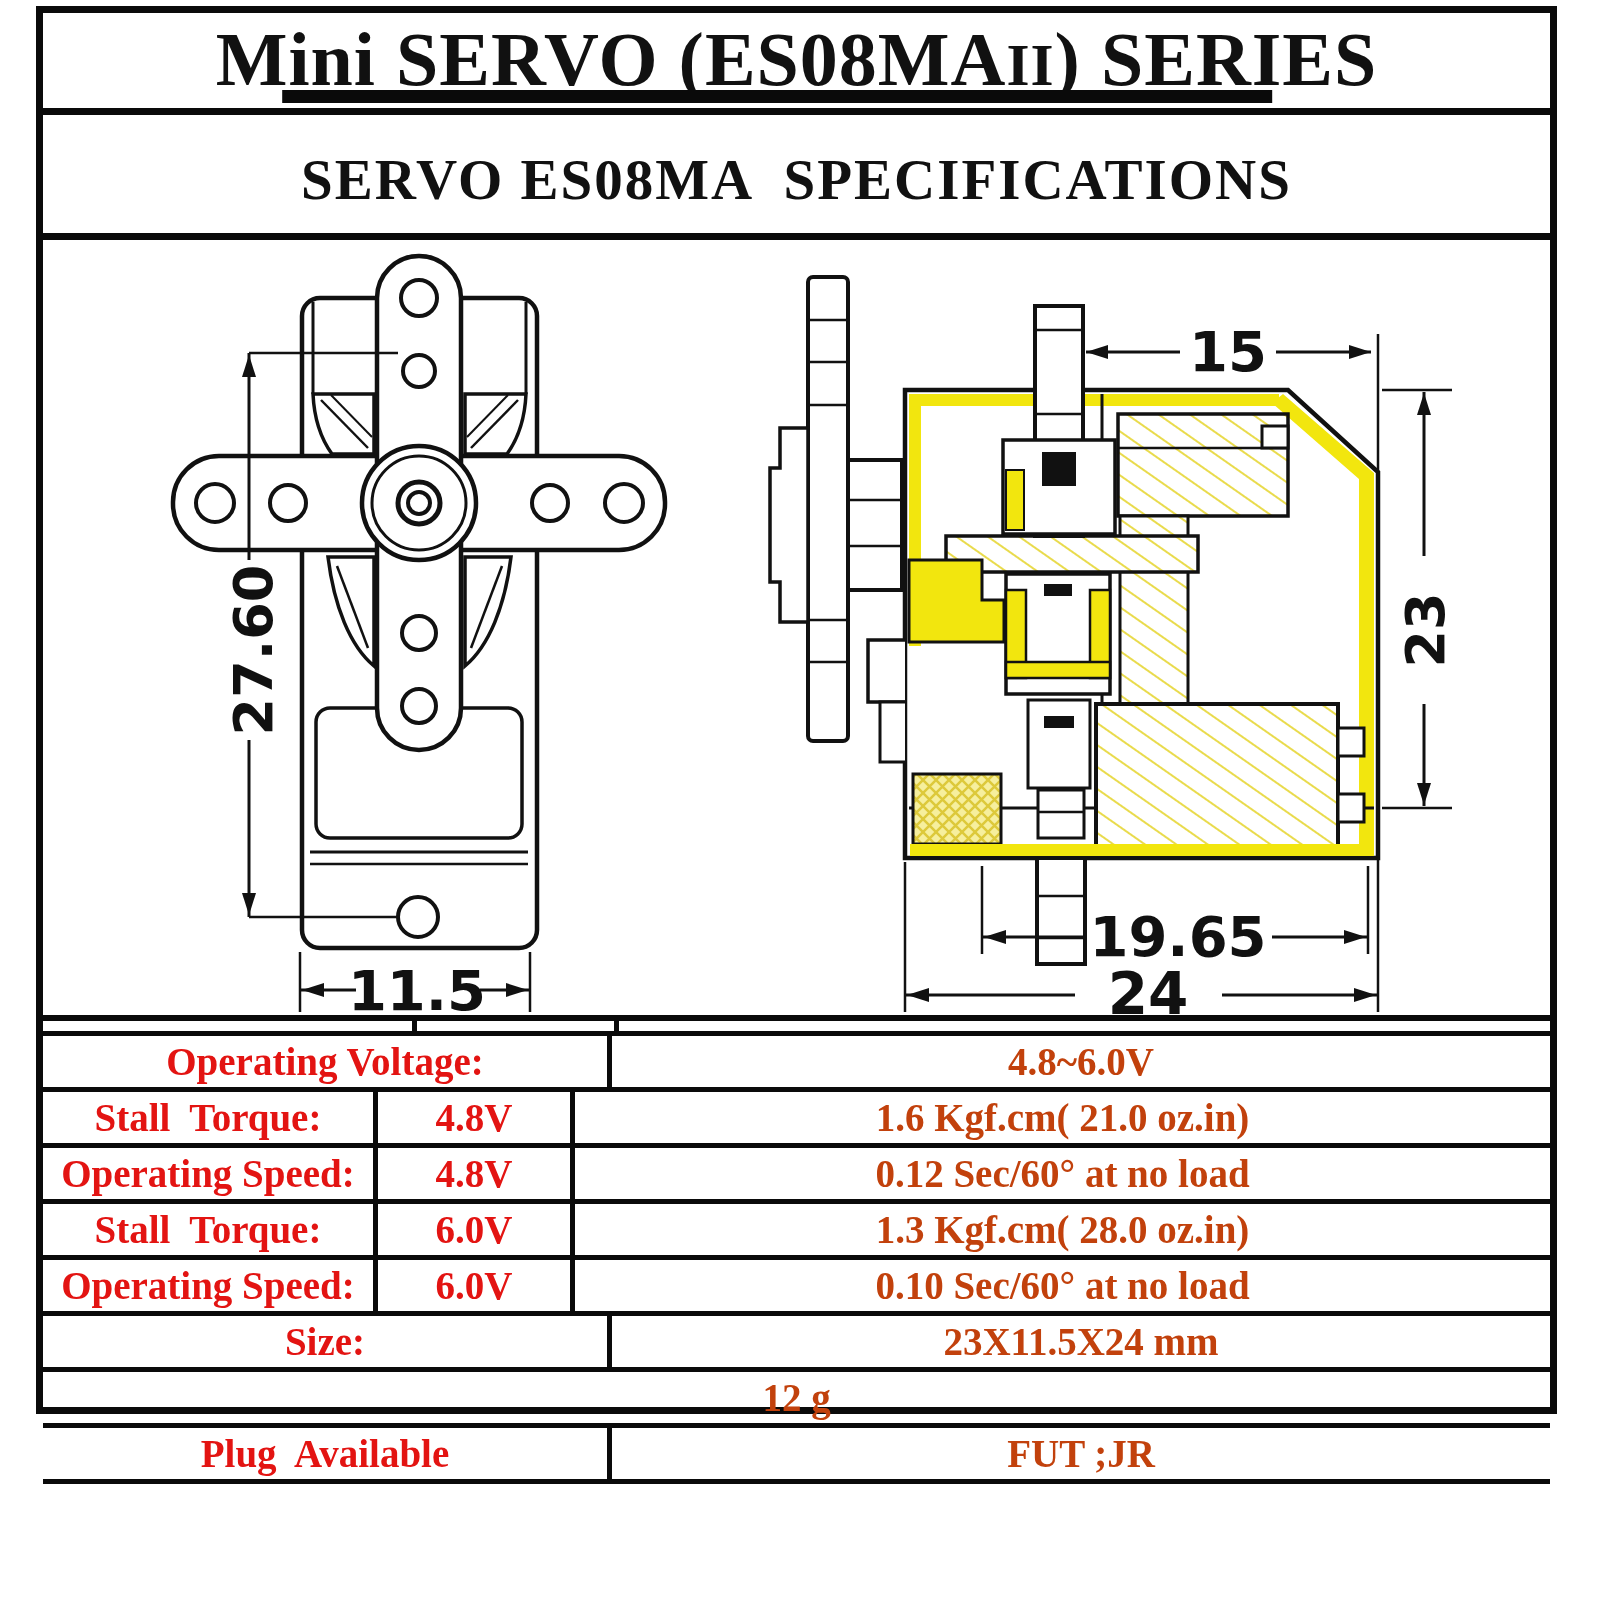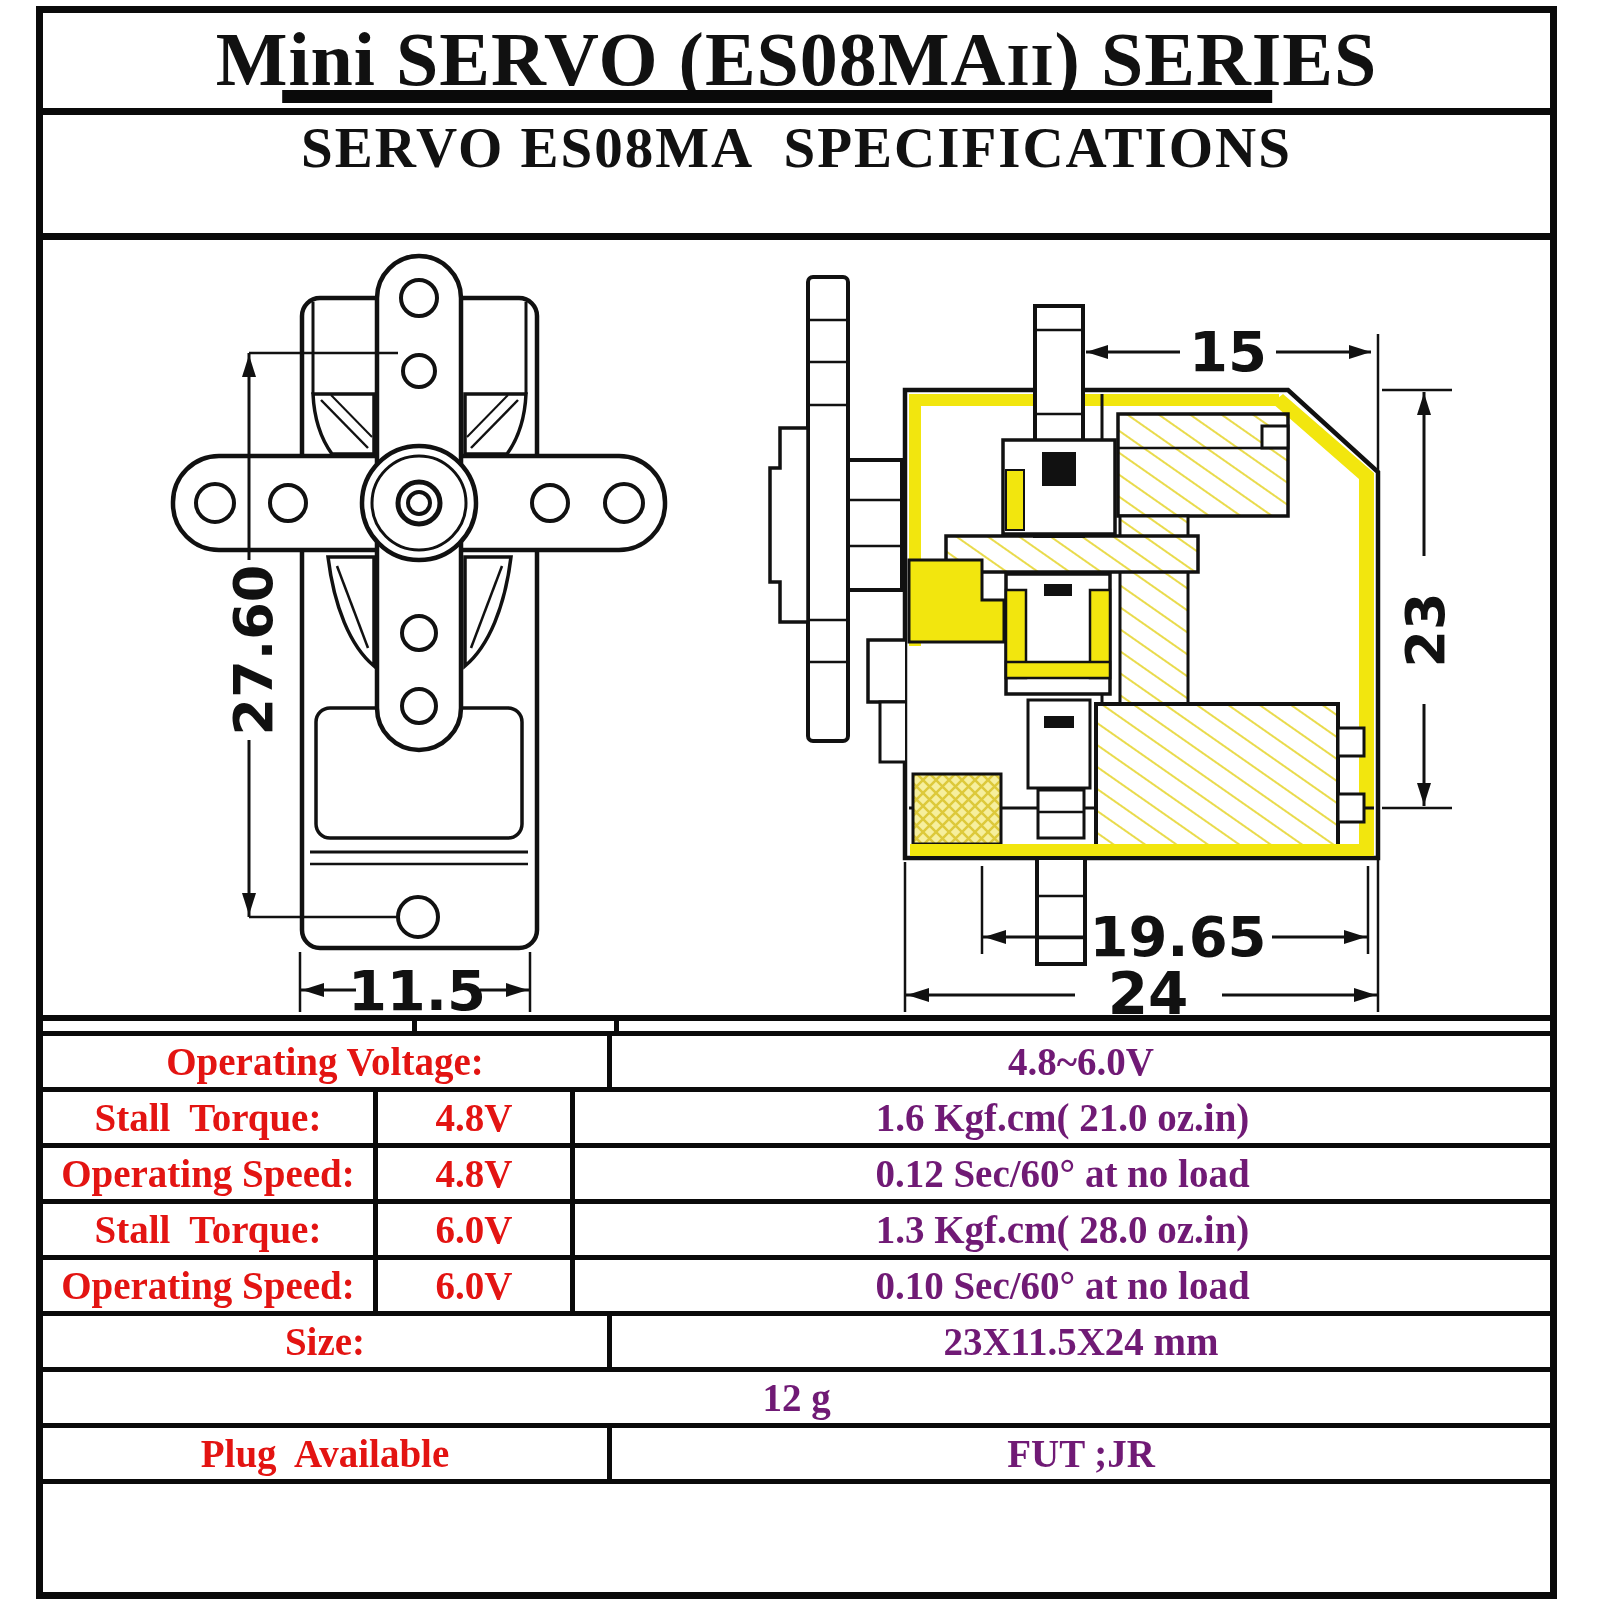--- a/index.html
+++ b/index.html
@@ -1,43 +1,43 @@
 <!DOCTYPE html>
 <html><head>
 <meta charset="utf-8">
 <style>
   html,body{margin:0;padding:0;background:#fff;}
   #page{position:relative;width:1600px;height:1600px;background:#fff;overflow:hidden;
         font-family:"Liberation Serif","DejaVu Serif",serif;color:#111;}
   
-  #frame{position:absolute;left:36px;top:6px;width:1521px;height:1593px;
+  #frame{position:absolute;left:36px;top:6px;width:1521px;height:1408px;
          border:7px solid #0a0a0a;box-sizing:border-box;background:transparent;}
   .band{box-sizing:border-box;width:100%;}
   #title-band{position:relative;height:102px;border-bottom:7px solid #0a0a0a;text-align:center;}
   #title-text{font-size:76px;font-weight:bold;letter-spacing:1px;line-height:92px;white-space:pre;}
   #title-text .roman{font-size:0.78em;}
   #title-underline{position:absolute;left:50%;transform:translateX(-52%);bottom:5px;
                    width:990px;height:13px;background:#0a0a0a;}
   #subtitle-band{height:125px;border-bottom:7px solid #0a0a0a;text-align:center;}
-  #subtitle-text{font-size:57px;font-weight:bold;letter-spacing:2px;white-space:pre;}
+  #subtitle-text{font-size:57px;font-weight:bold;letter-spacing:2px;padding-top:32px;white-space:pre;}
   
   #drawing-layer{position:absolute;left:0;top:0;width:1600px;height:1600px;pointer-events:none;}
   
   #spec-table{position:absolute;left:43px;top:1015px;width:1507px;box-sizing:border-box;}
   #table-topline{height:6px;background:#0a0a0a;}
   #table-spacer{position:relative;height:10px;background:#fff;}
   #table-spacer .tick{position:absolute;top:0;width:5px;height:10px;background:#0a0a0a;}
   .srow{display:flex;height:51px;border-top:5px solid #0a0a0a;box-sizing:content-box;}
   .cell{display:flex;align-items:center;justify-content:center;box-sizing:border-box;
         font-weight:bold;font-size:39px;white-space:pre;overflow:hidden;}
   .lbl{color:#e31412;}
   .c-full{width:569px;border-right:5px solid #0a0a0a;}
   .c-split-a{width:335px;border-right:5px solid #0a0a0a;}
   .c-split-b{width:197px;border-right:5px solid #0a0a0a;}
-  .c-val{flex:1;color:#701a75;}
+  .c-val{flex:1;color:#c2410c;}
   .dimtext{font-family:"DejaVu Sans",sans-serif;font-weight:bold;fill:#111;}
 </style>
 </head>
 <body>
 
 <div id="page">
 
   <div id="frame">
     <div id="title-band" class="band">
       <div id="title-text"><span>Mini SERVO (ES08MA</span><span class="roman">II</span><span>) SERIES</span></div>

